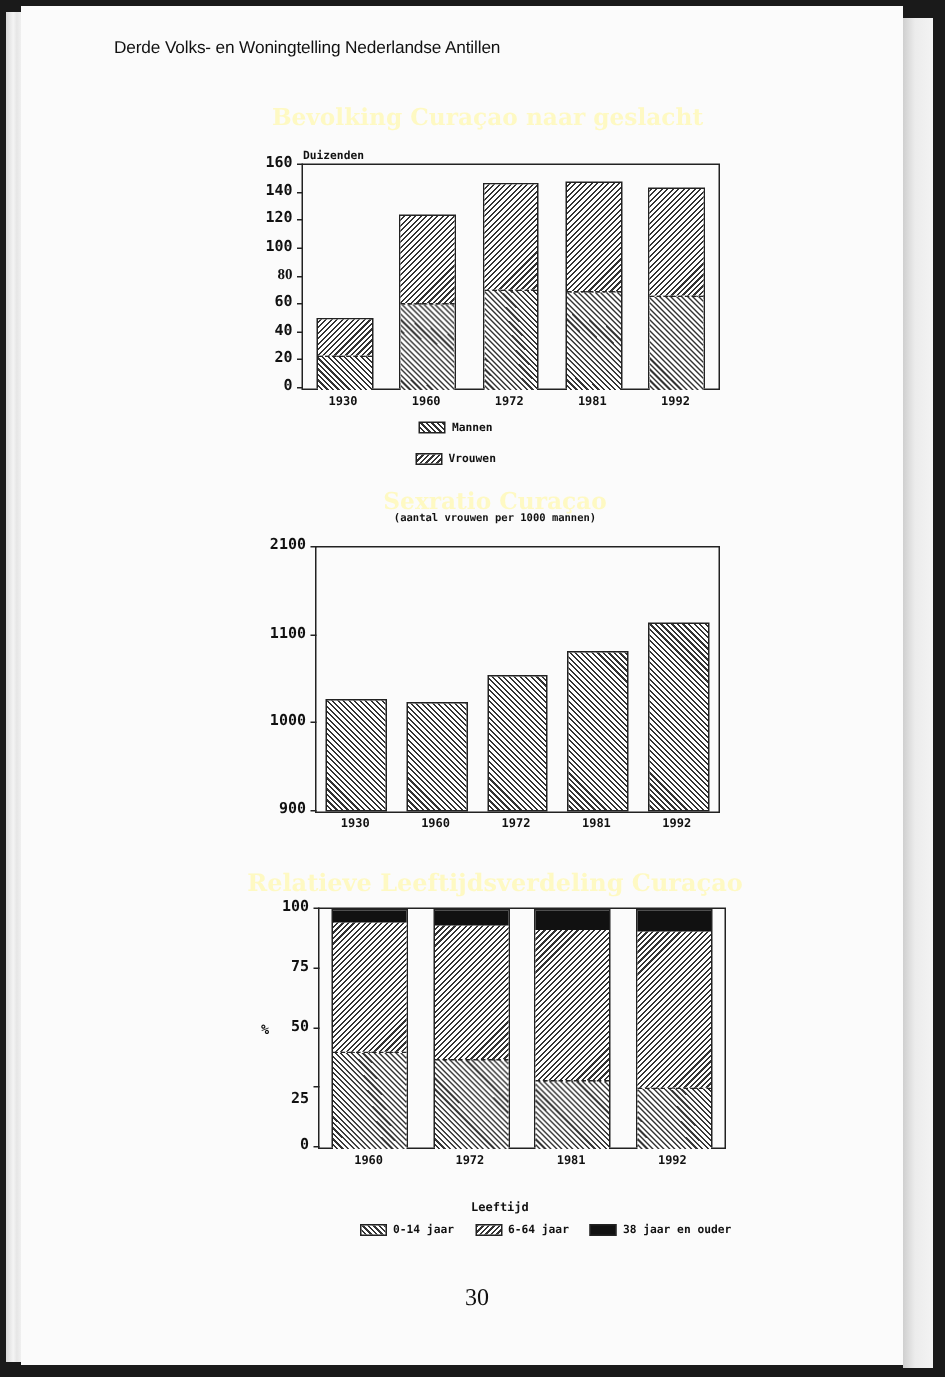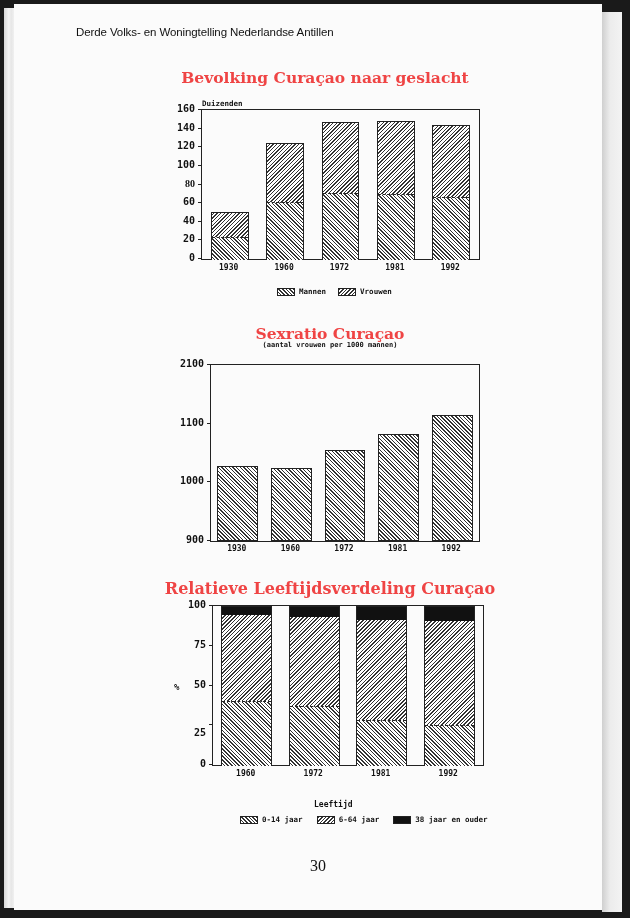--- a/index.html
+++ b/index.html
@@ -28,21 +28,21 @@
     position: absolute; left: 76px; top: 26px;
     font-family: "Liberation Sans", sans-serif; font-size: 11.5px; color: #111;
     letter-spacing: -0.1px;
   }
   .page-number {
     position: absolute; left: 310px; top: 857px;
     font-family: "Liberation Serif", serif; font-size: 16px; color: #111;
   }
   .chart-title {
     position: absolute; font-family: "DejaVu Serif", serif; font-weight: bold;
-    color: #ef4444; white-space: nowrap; text-align: center;
+    color: #fef9c3; white-space: nowrap; text-align: center;
   }
   .chart-subtitle {
     position: absolute; font-family: "DejaVu Sans Mono", monospace; font-weight: bold;
     font-size: 7px; color: #111; white-space: nowrap; text-align: center;
   }
   .plot {
     position: absolute; border: 1px solid #222; background: transparent;
   }
   .ytick {
     position: absolute; font-family: "DejaVu Sans Mono", monospace; font-weight: bold;
@@ -128,21 +128,21 @@
       <div class="ytick" style="left:165px;top:121.625px;">140</div>
       <div class="ytick-mark" style="left:198px;top:127.625px;"></div>
       <div class="ytick" style="left:165px;top:103px;">160</div>
       <div class="ytick-mark" style="left:198px;top:109px;"></div>
       <div class="xtick" style="left:203.7px;top:263px;">1930</div>
       <div class="xtick" style="left:259.1px;top:263px;">1960</div>
       <div class="xtick" style="left:314.5px;top:263px;">1972</div>
       <div class="xtick" style="left:369.9px;top:263px;">1981</div>
       <div class="xtick" style="left:425.29999999999995px;top:263px;">1992</div>
     </div>
-  <div class="legend" style="left:277px;top:287px;">
+  <div class="legend" style="left:277px;top:280px;flex-direction:column;">
     <div class="legend-item">
       <div class="swatch hatch-fwd"></div>
       <span>Mannen</span>
     </div>
     <div class="legend-item">
       <div class="swatch hatch-back"></div>
       <span>Vrouwen</span>
     </div>
   </div>
 </div>

